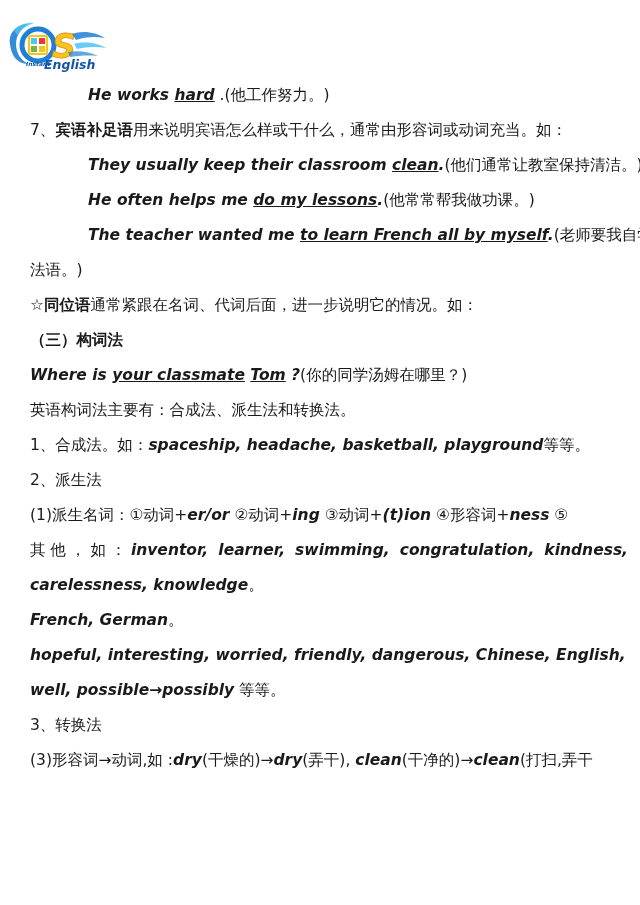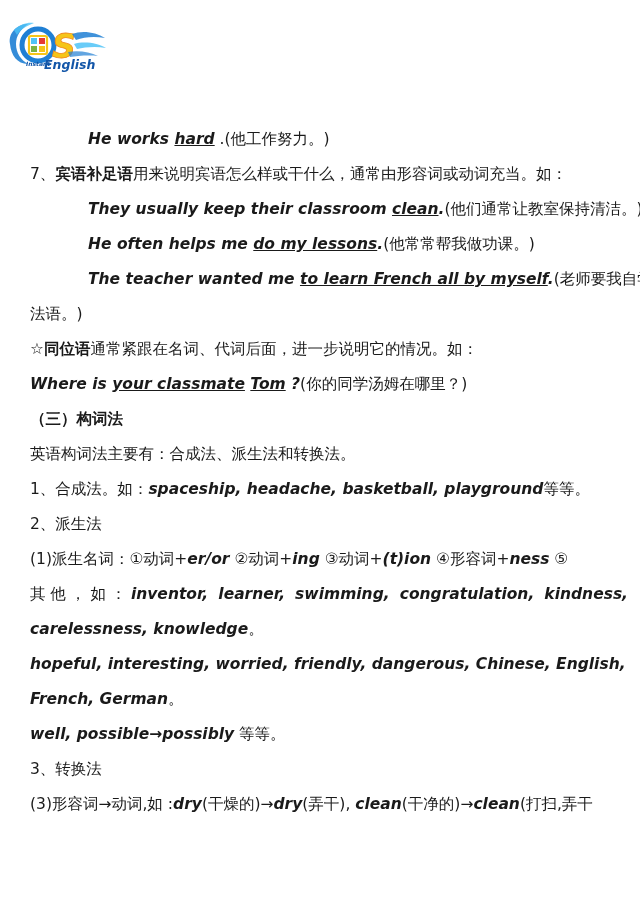--- a/index.html
+++ b/index.html
@@ -24,21 +24,20 @@
     width: 104px;
     height: 52px;
   }
 
   
   #doc {
     position: absolute;
     left: 0;
     top: 78px;
     width: 640px;
-    margin-top: 44px;
   }
 
   .line {
     font-size: 15.5px;
     line-height: 35px;
     white-space: nowrap;
     padding-left: 30px;
     letter-spacing: 0px;
   }
   .line.indent {
@@ -101,26 +100,26 @@
 </div>
 
 <div id="doc">
     <div class="line indent"><span class="en">He works </span><span class="en u">hard</span><span class="cn"> .(他工作努力。)</span></div>
     <div class="line"><span class="cn">7、</span><span class="cnb">宾语补足语</span><span class="cn">用来说明宾语怎么样或干什么，通常由形容词或动词充当。如：</span></div>
     <div class="line indent"><span class="en">They usually keep their classroom </span><span class="en u">clean</span><span class="en">.</span><span class="cn">(他们通常让教室保持清洁。)</span></div>
     <div class="line indent"><span class="en">He often helps me </span><span class="en u">do my lessons</span><span class="en">.</span><span class="cn">(他常常帮我做功课。)</span></div>
     <div class="line indent"><span class="en">The teacher wanted me </span><span class="en u">to learn French all by myself</span><span class="en">.</span><span class="cn">(老师要我自学</span></div>
     <div class="line"><span class="cn">法语。)</span></div>
     <div class="line indent2"><span class="cn">☆</span><span class="cnb">同位语</span><span class="cn">通常紧跟在名词、代词后面，进一步说明它的情况。如：</span></div>
+    <div class="line"><span class="cnb">（三）构词法</span></div>
     <div class="line indent2"><span class="en">Where is </span><span class="en u">your classmate</span><span class="en"> </span><span class="en u">Tom</span><span class="en"> ?</span><span class="cn">(你的同学汤姆在哪里？)</span></div>
-    <div class="line"><span class="cnb">（三）构词法</span></div>
     <div class="line indent2"><span class="cn">英语构词法主要有：合成法、派生法和转换法。</span></div>
     <div class="line"><span class="cn">1、合成法。如：</span><span class="en">spaceship, headache, basketball, playground</span><span class="cn">等等。</span></div>
     <div class="line"><span class="cn">2、派生法</span></div>
     <div class="line"><span class="cn">(1)派生名词：①动词+</span><span class="en">er/or</span><span class="cn"> ②动词+</span><span class="en">ing</span><span class="cn"> ③动词+</span><span class="en">(t)ion</span><span class="cn"> ④形容词+</span><span class="en">ness</span><span class="cn"> ⑤</span></div>
     <div class="line just"><span class="cn">其他，如：</span><span class="en">inventor, learner, swimming, congratulation, kindness,</span></div>
     <div class="line"><span class="en">carelessness, knowledge</span><span class="cn">。</span></div>
+    <div class="line"><span class="en">French, German</span><span class="cn">。</span></div>
     <div class="line"><span class="en">hopeful, interesting, worried,     friendly, dangerous, Chinese, English,</span></div>
-    <div class="line"><span class="en">French, German</span><span class="cn">。</span></div>
     <div class="line"><span class="en">well, possible→possibly</span><span class="cn"> 等等。</span></div>
     <div class="line"><span class="cn">3、转换法</span></div>
     <div class="line"><span class="cn">(3)形容词→动词,如 :</span><span class="en">dry</span><span class="cn">(干燥的)→</span><span class="en">dry</span><span class="cn">(弄干), </span><span class="en">clean</span><span class="cn">(干净的)→</span><span class="en">clean</span><span class="cn">(打扫,弄干</span></div>
   </div>
 
 </body></html>

